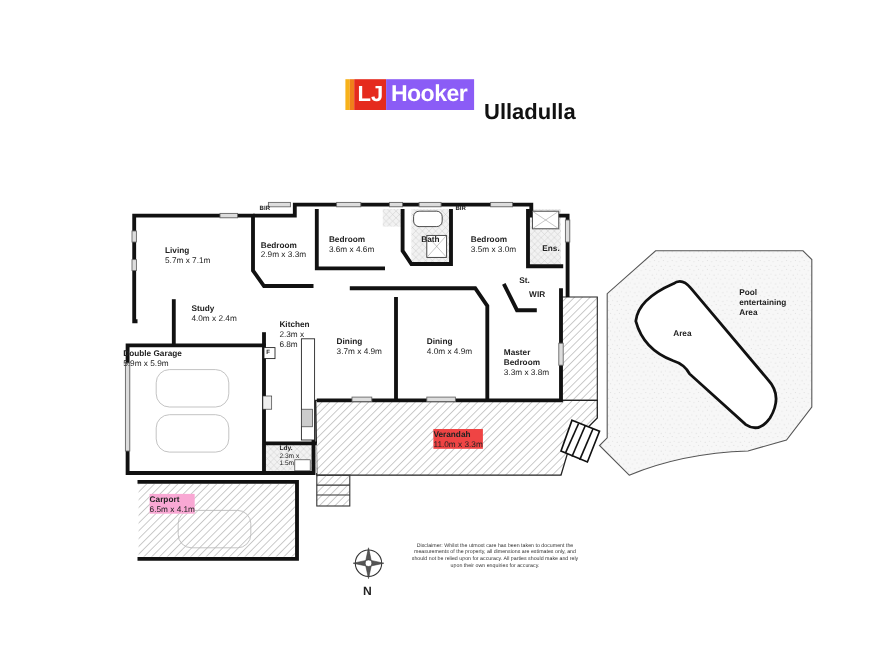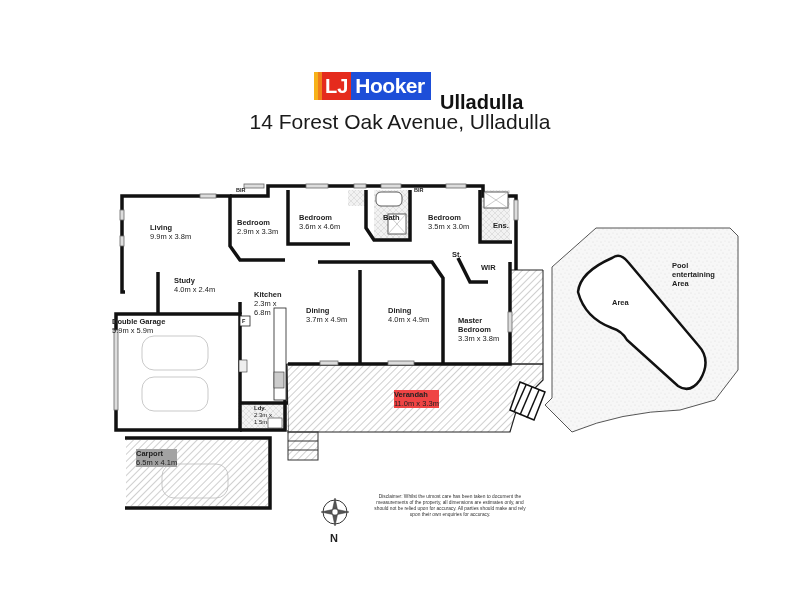--- a/index.html
+++ b/index.html
@@ -1,41 +1,40 @@
 <!DOCTYPE html>
 <html><head>
 <meta charset="utf-8">
 <style>
   html, body { margin:0; padding:0; background:#ffffff; }
   body { width:800px; height:600px; position:relative; overflow:hidden; font-family:"Liberation Sans", sans-serif; color:#222; }
   .header { position:absolute; left:0; top:0; width:800px; height:140px; }
   .logo { position:absolute; left:314px; top:72px; height:28px; display:flex; align-items:stretch; }
   .logo .stripe { width:4px; }
   .logo .lj { background:#e52b1d; color:#fff; font-weight:bold; font-size:20px; padding:0 3px; line-height:28px; }
-  .logo .hooker { background:#1d4ed8; color:#fff; font-weight:bold; font-size:21px; padding:0 6px 0 4px; line-height:28px; letter-spacing:-0.5px; }
+  .logo .hooker { background:#8b5cf6; color:#fff; font-weight:bold; font-size:21px; padding:0 6px 0 4px; line-height:28px; letter-spacing:-0.5px; }
   .office { position:absolute; left:440px; top:91px; font-size:20px; font-weight:bold; color:#111; }
   .address { position:absolute; left:0; width:800px; top:110px; text-align:center; font-size:21px; color:#1a1a1a; }
   svg.plan { position:absolute; left:0; top:0; }
   .lbl { position:absolute; font-size:7.5px; line-height:9px; color:#222; white-space:nowrap; }
   .lbl b { font-weight:bold; display:block; }
   .disclaimer { position:absolute; left:370px; top:494px; width:160px; font-size:4.8px; line-height:6px; text-align:center; color:#333; }
   .north { position:absolute; left:330px; top:532px; font-size:11px; font-weight:bold; }
 </style>
 </head>
 <body>
 
 <div class="header">
   <div class="logo">
     <span class="stripe" style="background:#f7b21a"></span>
     <span class="stripe" style="background:#f07f1b"></span>
     <span class="lj">LJ</span>
     <span class="hooker">Hooker</span>
   </div>
   <div class="office">Ulladulla</div>
-  <div class="address">14 Forest Oak Avenue, Ulladulla</div>
 </div>
 
 <svg class="plan" width="800" height="600" viewBox="0 0 800 600">
   <defs>
     <pattern id="hatch" width="5" height="5" patternUnits="userSpaceOnUse" patternTransform="rotate(45)">
       <line x1="0" y1="0" x2="0" y2="5" stroke="#888" stroke-width="0.8"></line>
     </pattern>
     <pattern id="tile" width="6" height="6" patternUnits="userSpaceOnUse">
       <rect width="6" height="6" fill="#f2f2f2"></rect>
       <path d="M0 0 L6 6 M6 0 L0 6" stroke="#ccc" stroke-width="0.5"></path>
@@ -125,45 +124,45 @@
     <rect x="142" y="377" width="66" height="34" rx="12"></rect>
     <rect x="162" y="464" width="66" height="34" rx="12"></rect>
   </g>
 
   <g transform="translate(335,512)" stroke="#333" fill="none">
     <circle r="12" stroke-width="1"></circle>
     <path d="M0 -14 L3 0 L0 14 L-3 0 Z M-14 0 L0 3 L14 0 L0 -3 Z" fill="#555" stroke-width="0.5"></path>
   </g>
 </svg>
 
-<div class="lbl" style="left:150px;top:223px"><b>Living</b><span>9.9m x 3.8m</span></div>
+<div class="lbl" style="left:150px;top:223px"><b>Living</b><span>5.7m x 7.1m</span></div>
 <div class="lbl" style="left:237px;top:218px"><b>Bedroom</b><span>2.9m x 3.3m</span></div>
 <div class="lbl" style="left:299px;top:213px"><b>Bedroom</b><span>3.6m x 4.6m</span></div>
 <div class="lbl" style="left:383px;top:213px">
     <b>Bath</b>
   </div>
 <div class="lbl" style="left:428px;top:213px"><b>Bedroom</b><span>3.5m x 3.0m</span></div>
 <div class="lbl" style="left:493px;top:221px">
     <b>Ens.</b>
   </div>
 <div class="lbl" style="left:174px;top:276px"><b>Study</b><span>4.0m x 2.4m</span></div>
 <div class="lbl" style="left:254px;top:290px;width:30px;white-space:normal"><b>Kitchen</b><span>2.3m x 6.8m</span></div>
 <div class="lbl" style="left:306px;top:306px"><b>Dining</b><span>3.7m x 4.9m</span></div>
 <div class="lbl" style="left:388px;top:306px"><b>Dining</b><span>4.0m x 4.9m</span></div>
 <div class="lbl" style="left:481px;top:263px">
     <b>WIR</b>
   </div>
-<div class="lbl" style="left:452px;top:250px">
+<div class="lbl" style="left:472px;top:250px">
     <b>St.</b>
   </div>
 <div class="lbl" style="left:458px;top:316px;width:48px;white-space:normal"><b>Master Bedroom</b><span>3.3m x 3.8m</span></div>
 <div class="lbl" style="left:112px;top:317px"><b>Double Garage</b><span>5.9m x 5.9m</span></div>
 <div class="lbl" style="left:254px;top:405px;font-size:6px;line-height:7px;width:20px;white-space:normal"><b>Ldy.</b><span>2.3m x 1.5m</span></div>
 <div class="lbl" style="left:394px;top:390px;background:#ef4444"><b>Verandah</b><span>11.0m x 3.3m</span></div>
-<div class="lbl" style="left:136px;top:449px;background:#a3a3a3"><b>Carport</b><span>6.5m x 4.1m</span></div>
+<div class="lbl" style="left:136px;top:449px;background:#f9a8d4"><b>Carport</b><span>6.5m x 4.1m</span></div>
 <div class="lbl" style="left:612px;top:298px">
     <b>Area</b>
   </div>
 <div class="lbl" style="left:672px;top:261px;width:60px;white-space:normal">
     <b>Pool entertaining Area</b>
   </div>
 
 <div class="lbl" style="left:236px;top:186px;font-size:5.5px">
     <b>BIR</b>
   </div>

